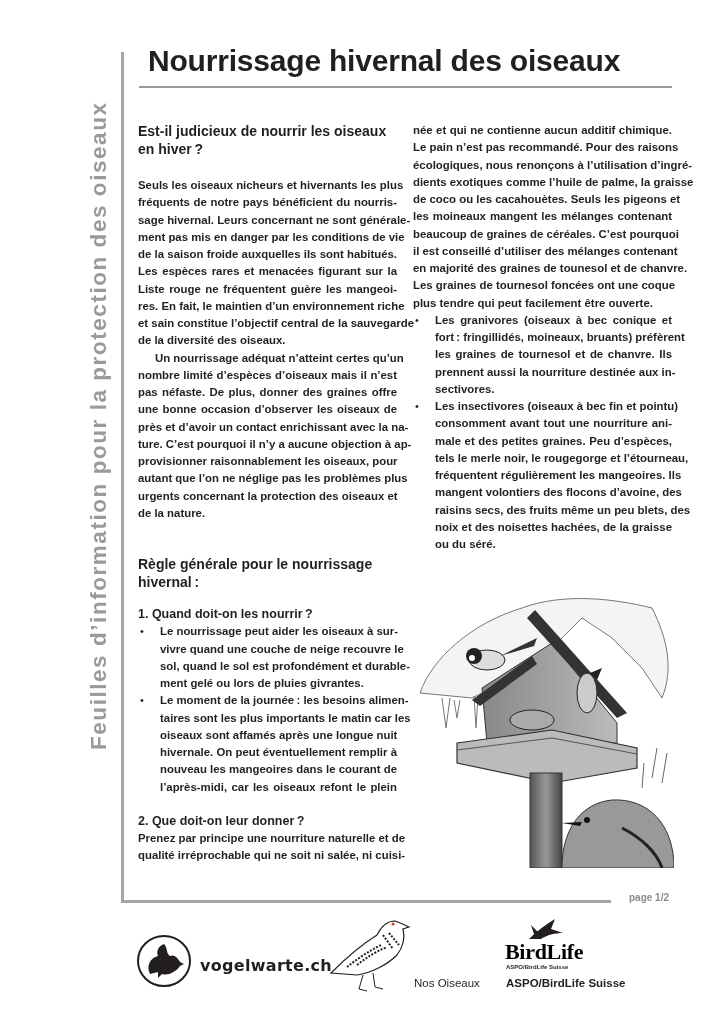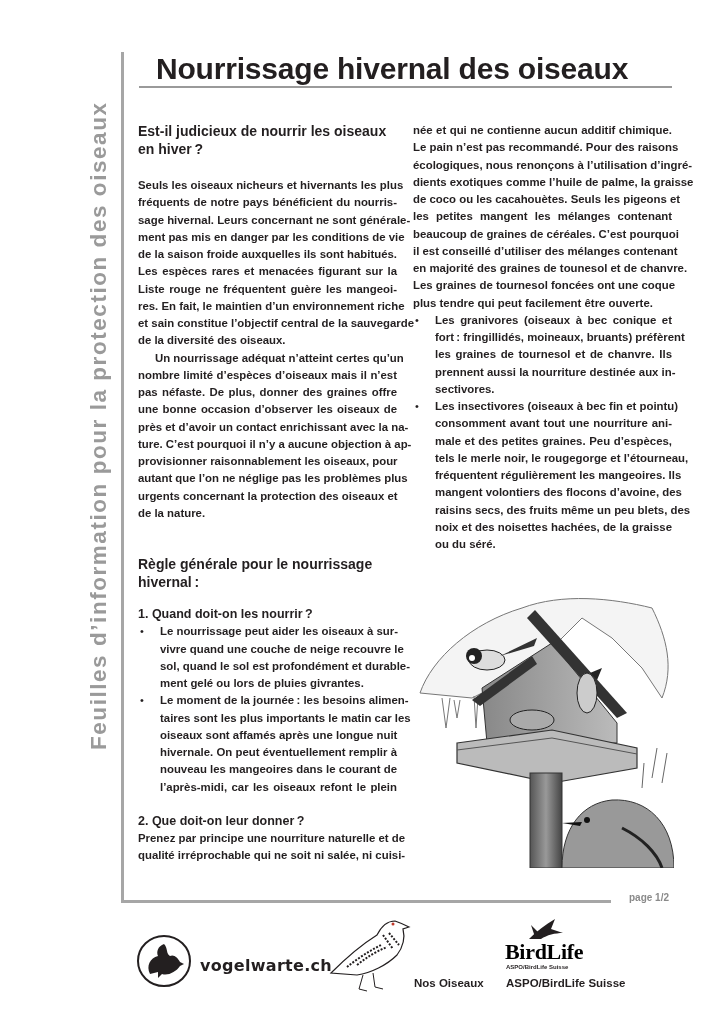--- a/index.html
+++ b/index.html
@@ -24,34 +24,34 @@
   .h2 { font-size: 14px; font-weight: bold; line-height: 18px; display: block; white-space: nowrap; }
   .h3 { font-size: 12.5px; font-weight: bold; line-height: 17.25px; display: block; white-space: nowrap; }
   .bullet-block { position: relative; padding-left: 22px; }
   .bullet-mark { position: absolute; left: 2px; top: 0; line-height: 17.25px; font-size: 11px; }
   .gap-s { height: 17px; }
   .page-num { position: absolute; left: 629px; top: 892px; font-size: 10px; font-weight: bold; color: #8a8a8a; }
   .illustration { position: absolute; left: 412px; top: 578px; width: 262px; height: 290px; }
   .logo-vogel { position: absolute; left: 136px; top: 932px; }
   .logo-vogel-text { position: absolute; left: 200px; top: 956px; font-family: "DejaVu Sans", sans-serif; font-size: 16px; font-weight: bold; color: #231f20; letter-spacing: 0.3px; }
   .logo-nos { position: absolute; left: 327px; top: 915px; }
-  .logo-nos-text { position: absolute; left: 414px; top: 977px; font-size: 11.5px; font-weight: bold; color: #231f20; }
+  .logo-nos-text { position: absolute; left: 414px; top: 977px; font-size: 11.5px; font-weight: normal; color: #231f20; }
   .logo-birdlife { position: absolute; left: 505px; top: 917px; }
   .birdlife-word { position: absolute; left: 505px; top: 939px; font-family: "Liberation Serif", serif; font-size: 22px; font-weight: bold; color: #000000; letter-spacing: -0.3px; }
   .birdlife-sub { position: absolute; left: 506px; top: 964px; font-size: 6px; font-weight: bold; color: #231f20; }
   .birdlife-text { position: absolute; left: 506px; top: 977px; font-size: 11.5px; font-weight: bold; color: #231f20; }
 </style>
 </head>
 <body>
 
 <div class="side-title">Feuilles d’information pour la protection des oiseaux</div>
 <div class="vline"></div>
 <div class="hline-bottom"></div>
 
-<h1 class="page-title" style="margin:8px;">Nourrissage hivernal des oiseaux</h1>
+<h1 class="page-title" style="margin:0;">Nourrissage hivernal des oiseaux</h1>
 <div class="title-rule"></div>
 
 <div class="col col-left">
   <div>
     <span class="h2">Est-il judicieux de nourrir les oiseaux</span>
     <span class="h2">en hiver ?</span>
   </div>
   <div class="gap-s" style="height:19px"></div>
   <div id="p1">
       <span class="line">Seuls les oiseaux nicheurs et hivernants les plus</span>
@@ -110,21 +110,21 @@
     </div>
 </div>
 
 <div class="col col-right">
   <div id="rp">
       <span class="line">née et qui ne contienne aucun additif chimique.</span>
       <span class="line">Le pain n’est pas recommandé. Pour des raisons</span>
       <span class="line">écologiques, nous renonçons à l’utilisation d’ingré-</span>
       <span class="line">dients exotiques comme l’huile de palme, la graisse</span>
       <span class="line">de coco ou les cacahouètes. Seuls les pigeons et</span>
-      <span class="line">les petites mangent les mélanges contenant</span>
+      <span class="line">les moineaux mangent les mélanges contenant</span>
       <span class="line">beaucoup de graines de céréales. C’est pourquoi</span>
       <span class="line">il est conseillé d’utiliser des mélanges contenant</span>
       <span class="line">en majorité des graines de tounesol et de chanvre.</span>
       <span class="line">Les graines de tournesol foncées ont une coque</span>
       <span class="line last">plus tendre qui peut facilement être ouverte.</span>
     </div>
   <div id="rb">
       <div class="bullet-block">
         <span class="bullet-mark">•</span>
         <span class="line"><b>Les granivores</b><span style="white-space: pre;"> (oiseaux à bec conique et</span></span>

